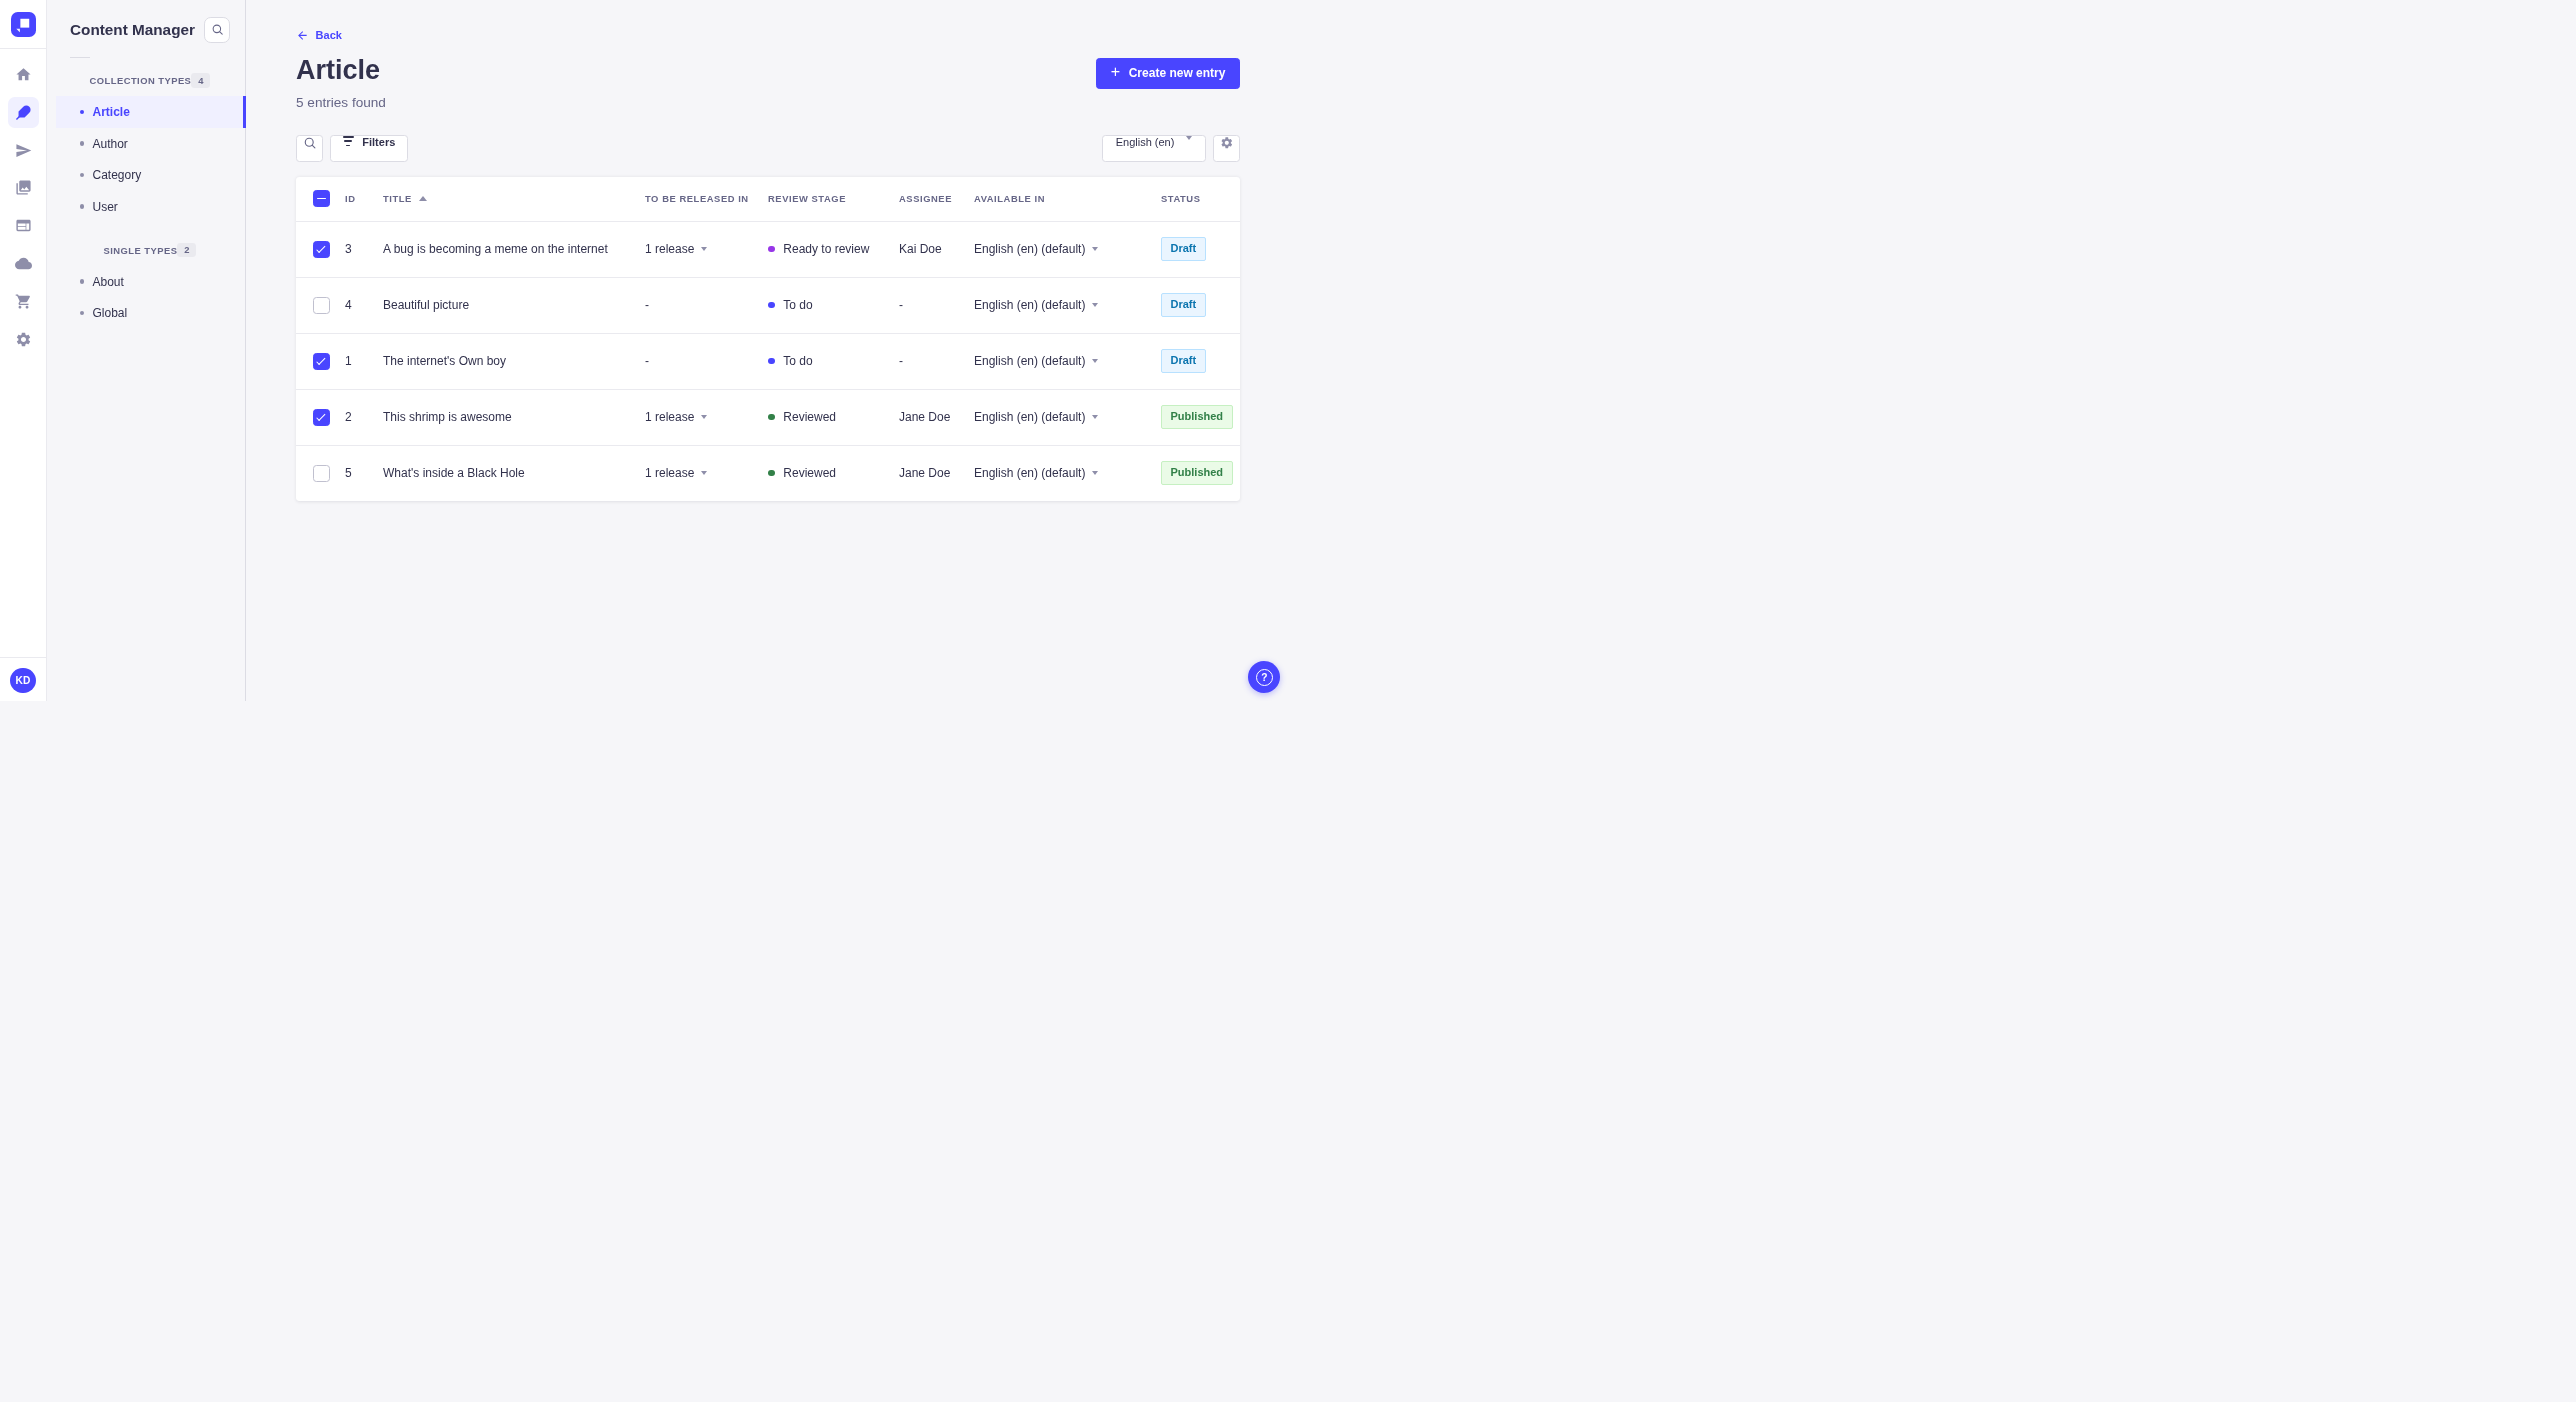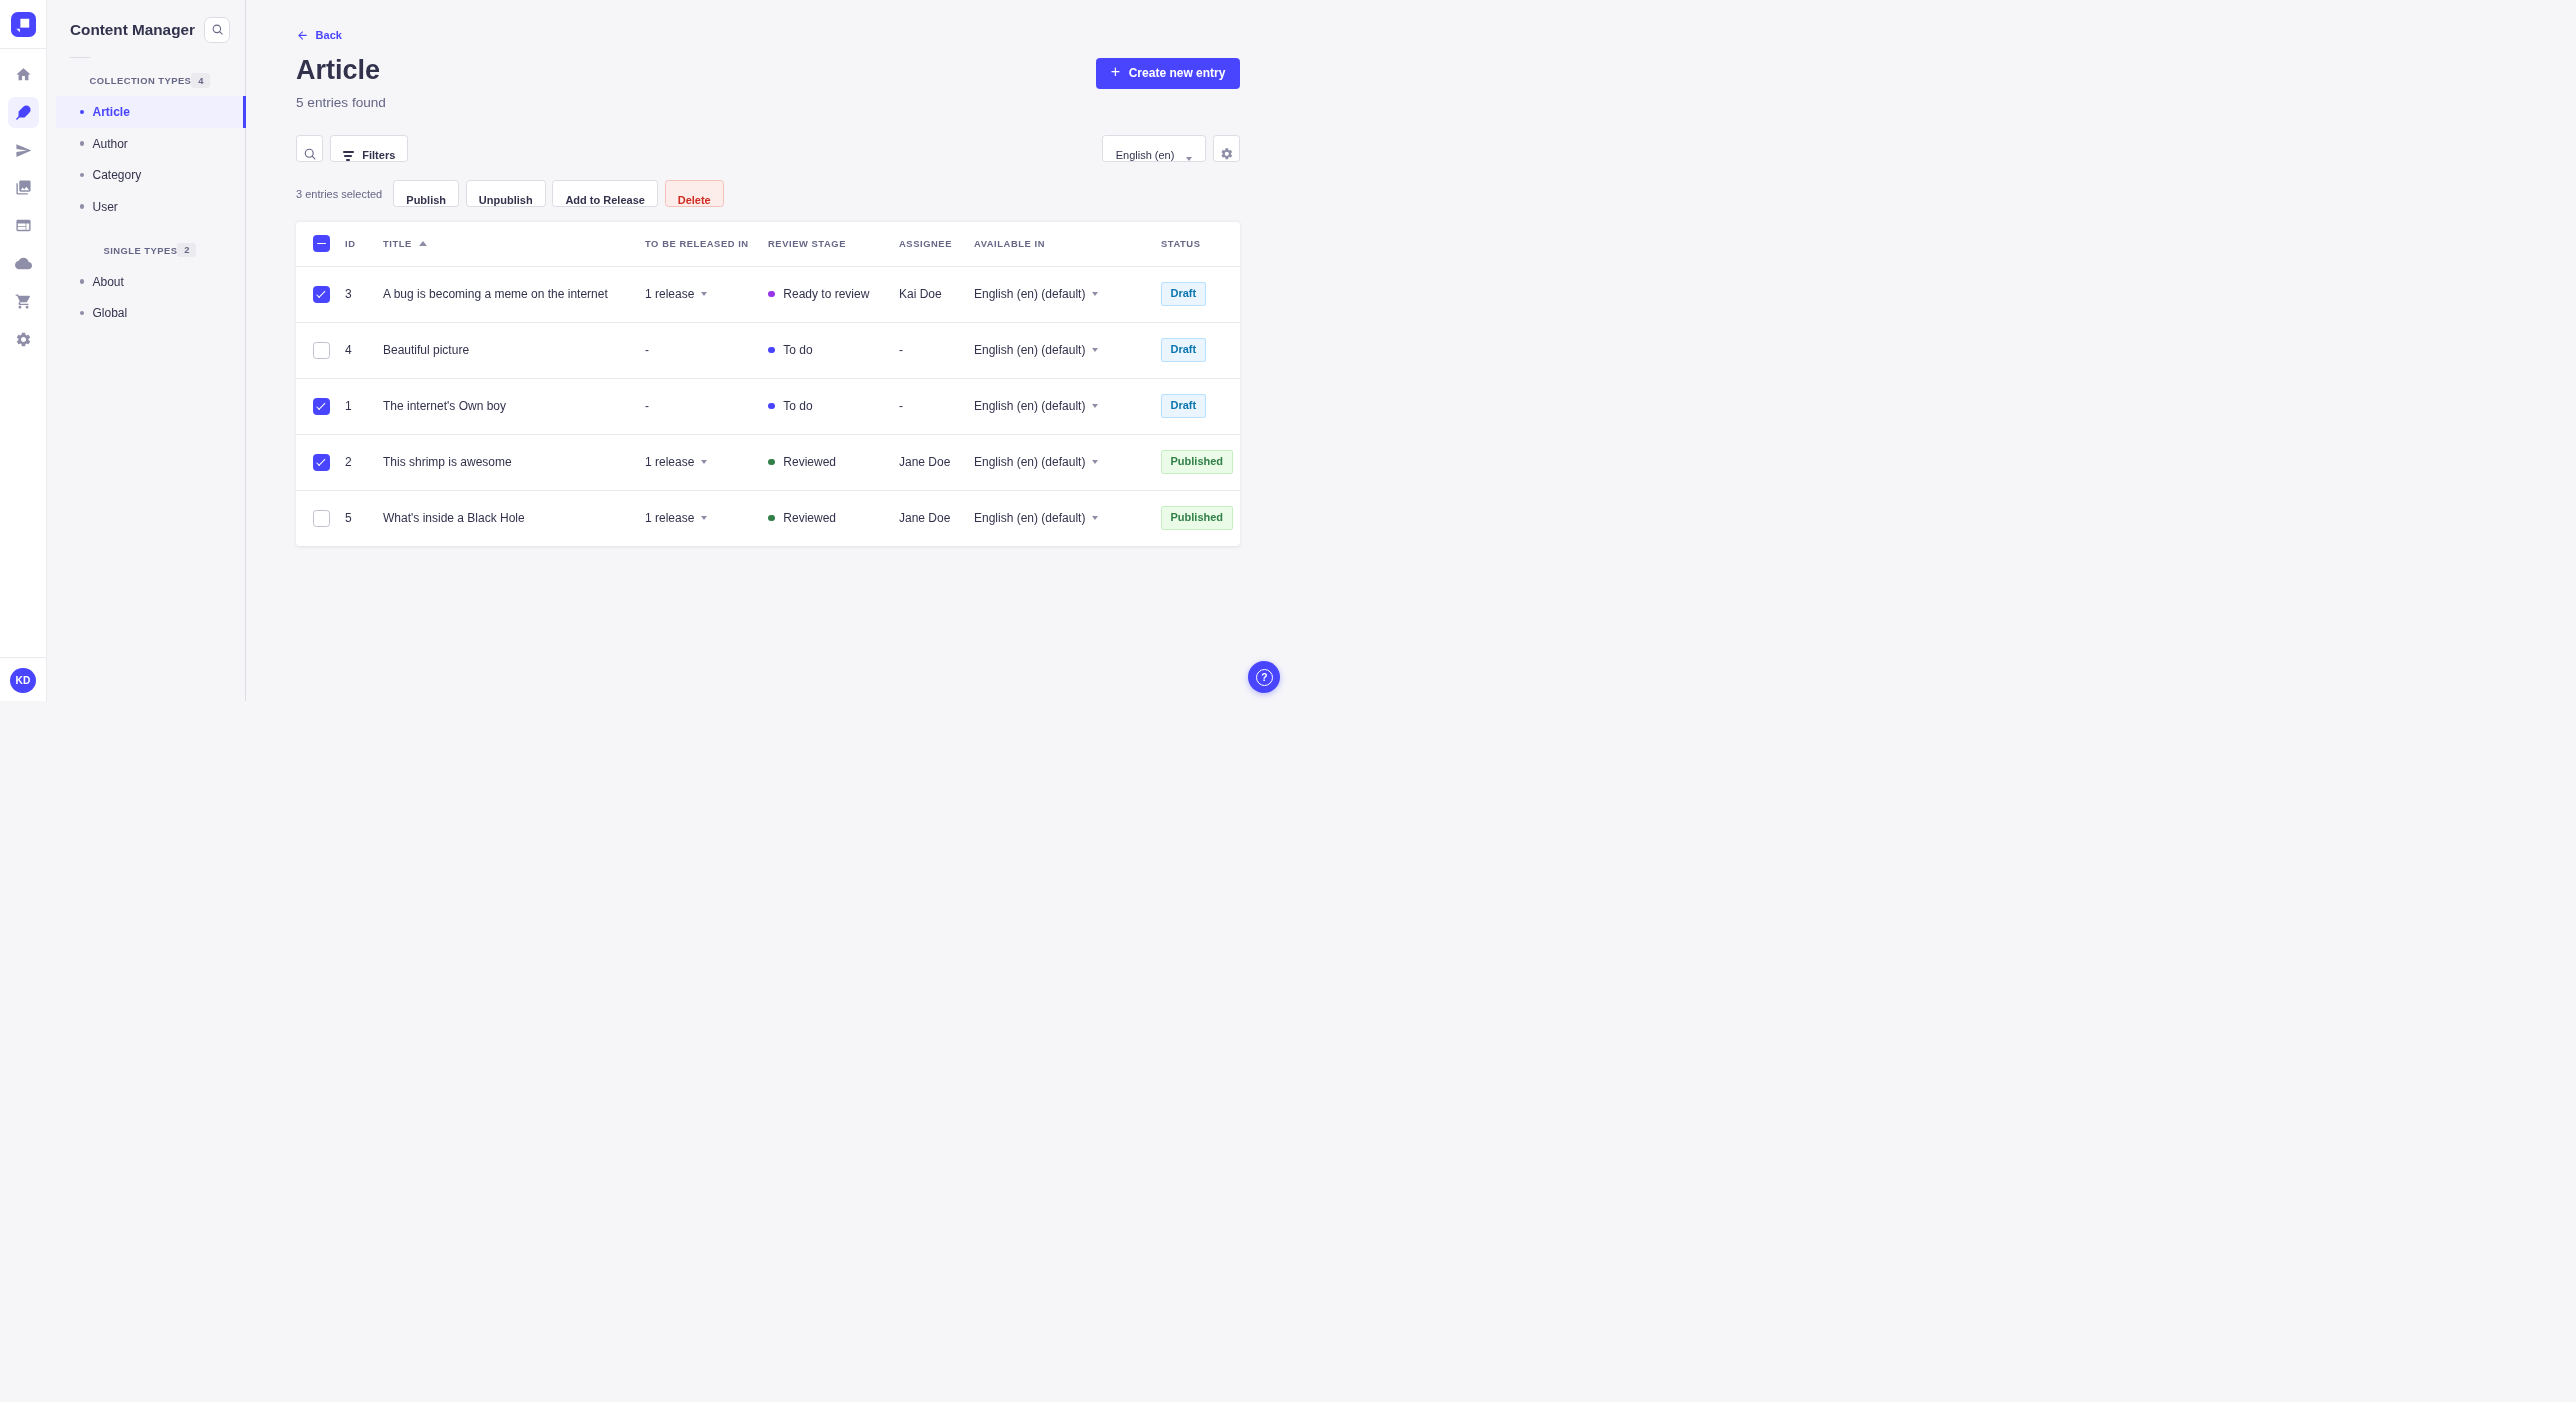--- a/index.html
+++ b/index.html
@@ -62,21 +62,21 @@
   .page-title{margin:0;font-size:27px;font-weight:700;color:var(--text)}
   .create-btn{display:inline-flex;align-items:center;gap:8.5px;background:var(--primary);
     border:0.9px solid var(--primary);color:#fff;border-radius:3.4px;height:31.5px;padding:0 13.6px;
     font-size:12px;font-weight:600;cursor:pointer;margin-top:2.6px;font-family:inherit}
   .plus-icon{font-size:16px;font-weight:400;line-height:0;margin-top:-1.7px}
   .subtitle{margin-top:6px;font-size:13.6px;color:var(--text-muted)}
 
   .toolbar{display:flex;justify-content:space-between;align-items:center;margin-top:25px}
   .toolbar-left,.toolbar-right{display:flex;gap:6.8px;align-items:center}
   .btn{background:#fff;border:0.9px solid var(--border);border-radius:3.4px;height:27px;
-    display:inline-flex;align-items:flex-end;gap:6.8px;padding:0 12px;font-size:11px;font-weight:600;
+    display:inline-flex;align-items:flex-start;gap:6.8px;padding:0 12px;font-size:11px;font-weight:600;
     color:var(--text);cursor:pointer;font-family:inherit;white-space:nowrap}
   .btn.sq{width:27px;padding:0;justify-content:center;color:#666687}
   .btn.sq svg{width:13.6px;height:13.6px}
   .filter-icon{display:flex;flex-direction:column;gap:2.6px;align-items:center;margin-right:1.7px}
   .filter-icon i{display:block;height:1.7px;background:var(--text);border-radius:0.9px}
   .filter-icon i:nth-child(1){width:11px}.filter-icon i:nth-child(2){width:7.7px}.filter-icon i:nth-child(3){width:4.3px}
   .locale-btn{font-weight:400;gap:12px;padding:0 12.8px}
   .caret-down{width:0;height:0;border-left:3.4px solid transparent;border-right:3.4px solid transparent;
     border-top:4.3px solid #8e8ea9;flex:none}
 
@@ -306,27 +306,20 @@
           <span class="caret-down"></span>
         </button>
         <button class="btn sq">
           <svg style="fill:#8e8ea9" viewBox="0 0 16 16" width="13.6" height="13.6">
               <use href="#i-settings"></use>
             </svg>
         </button>
       </div>
     </div>
 
-    <div class="selection-row">
-      <span class="selection-label">3 entries selected</span>
-      <button class="btn">Publish</button>
-      <button class="btn">Unpublish</button>
-      <button class="btn">Add to Release</button>
-      <button class="btn danger">Delete</button>
-    </div>
 
     <div class="table">
       <div class="t-head">
         <div class="cell">
           <div class="checkbox indeterminate">
             <span class="dash"></span>
           </div>
         </div>
         <div class="th">
             <span>ID</span>

